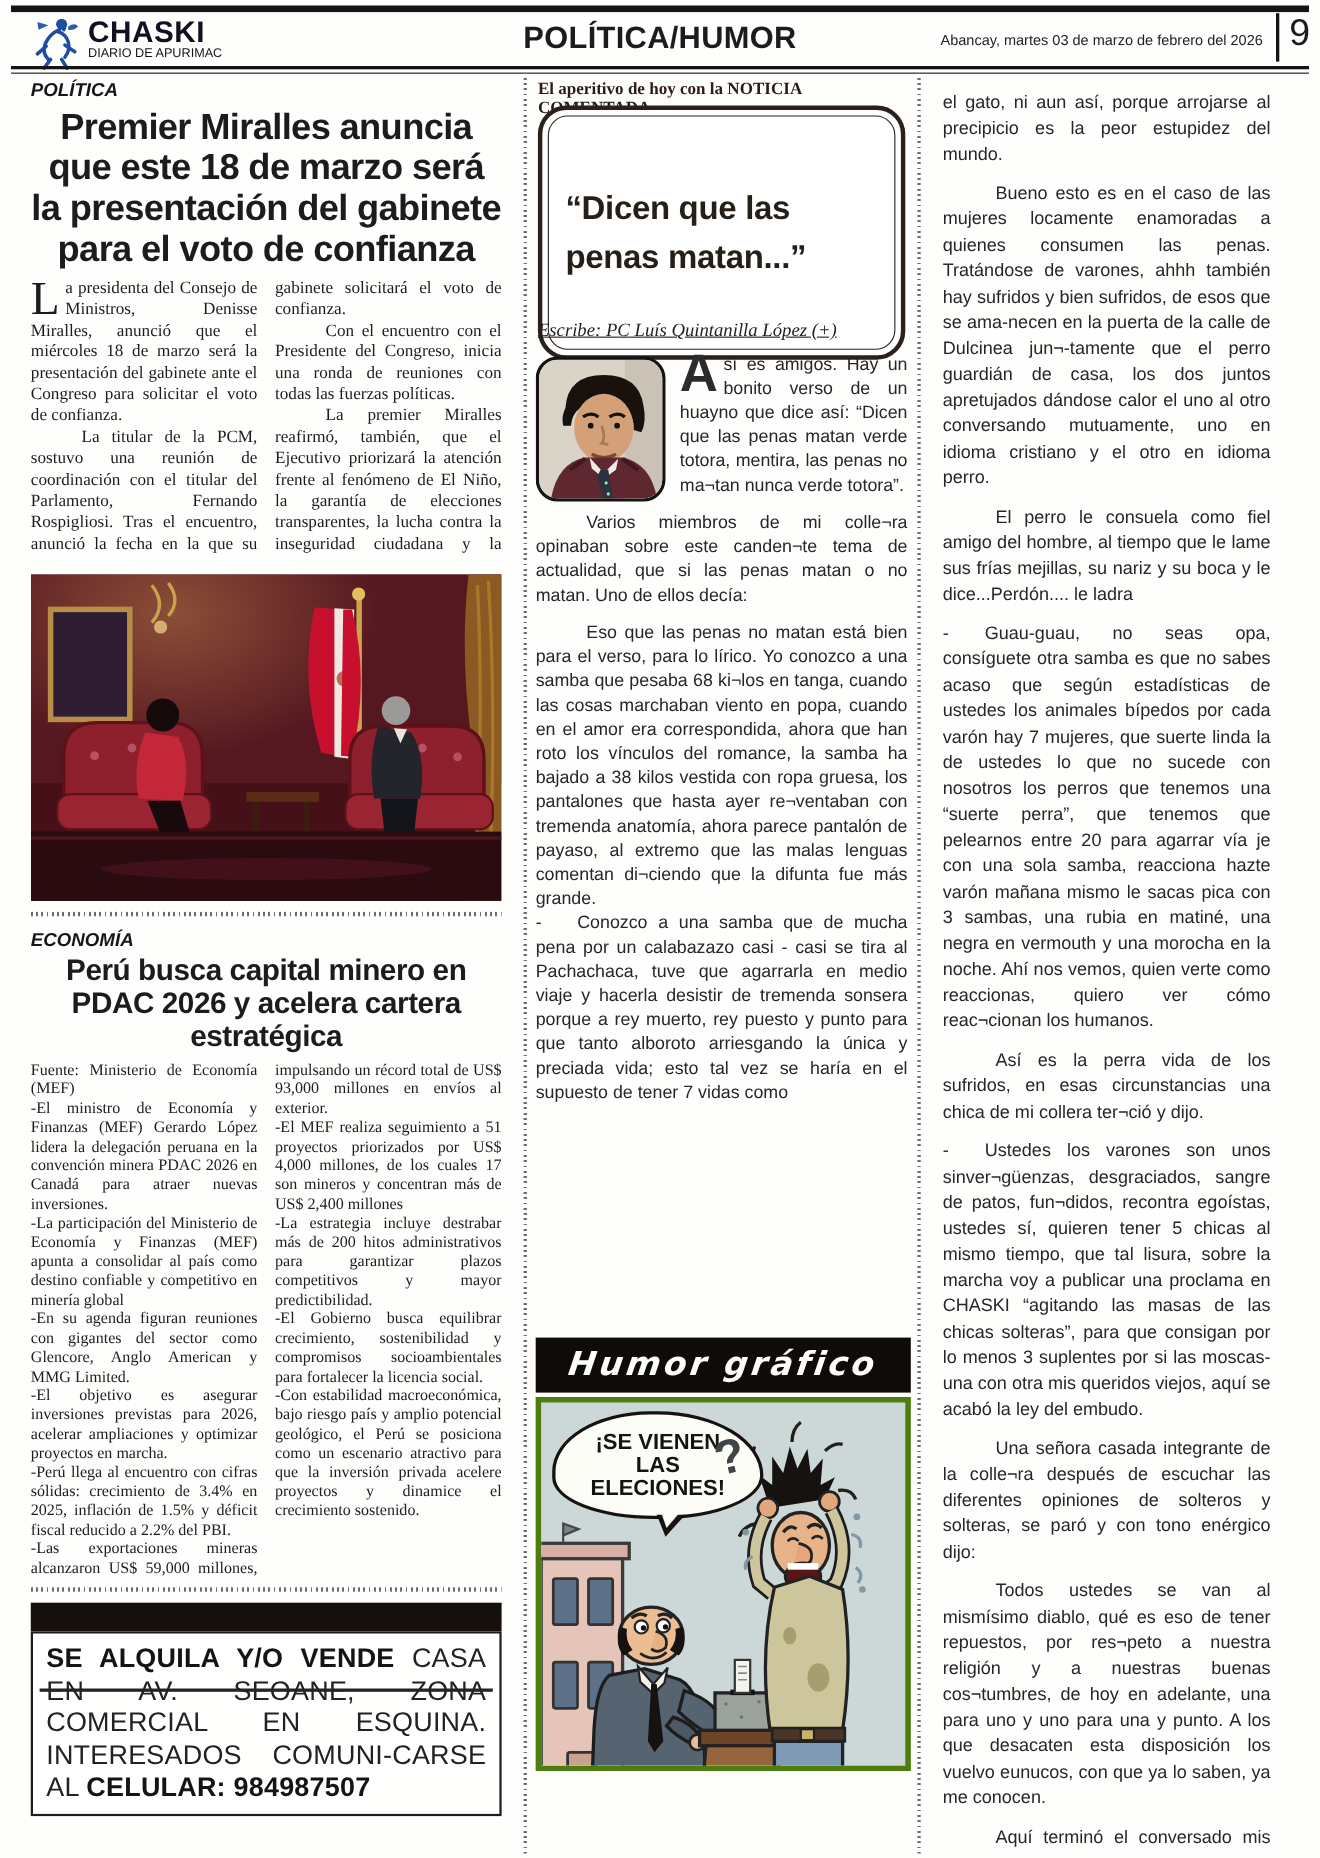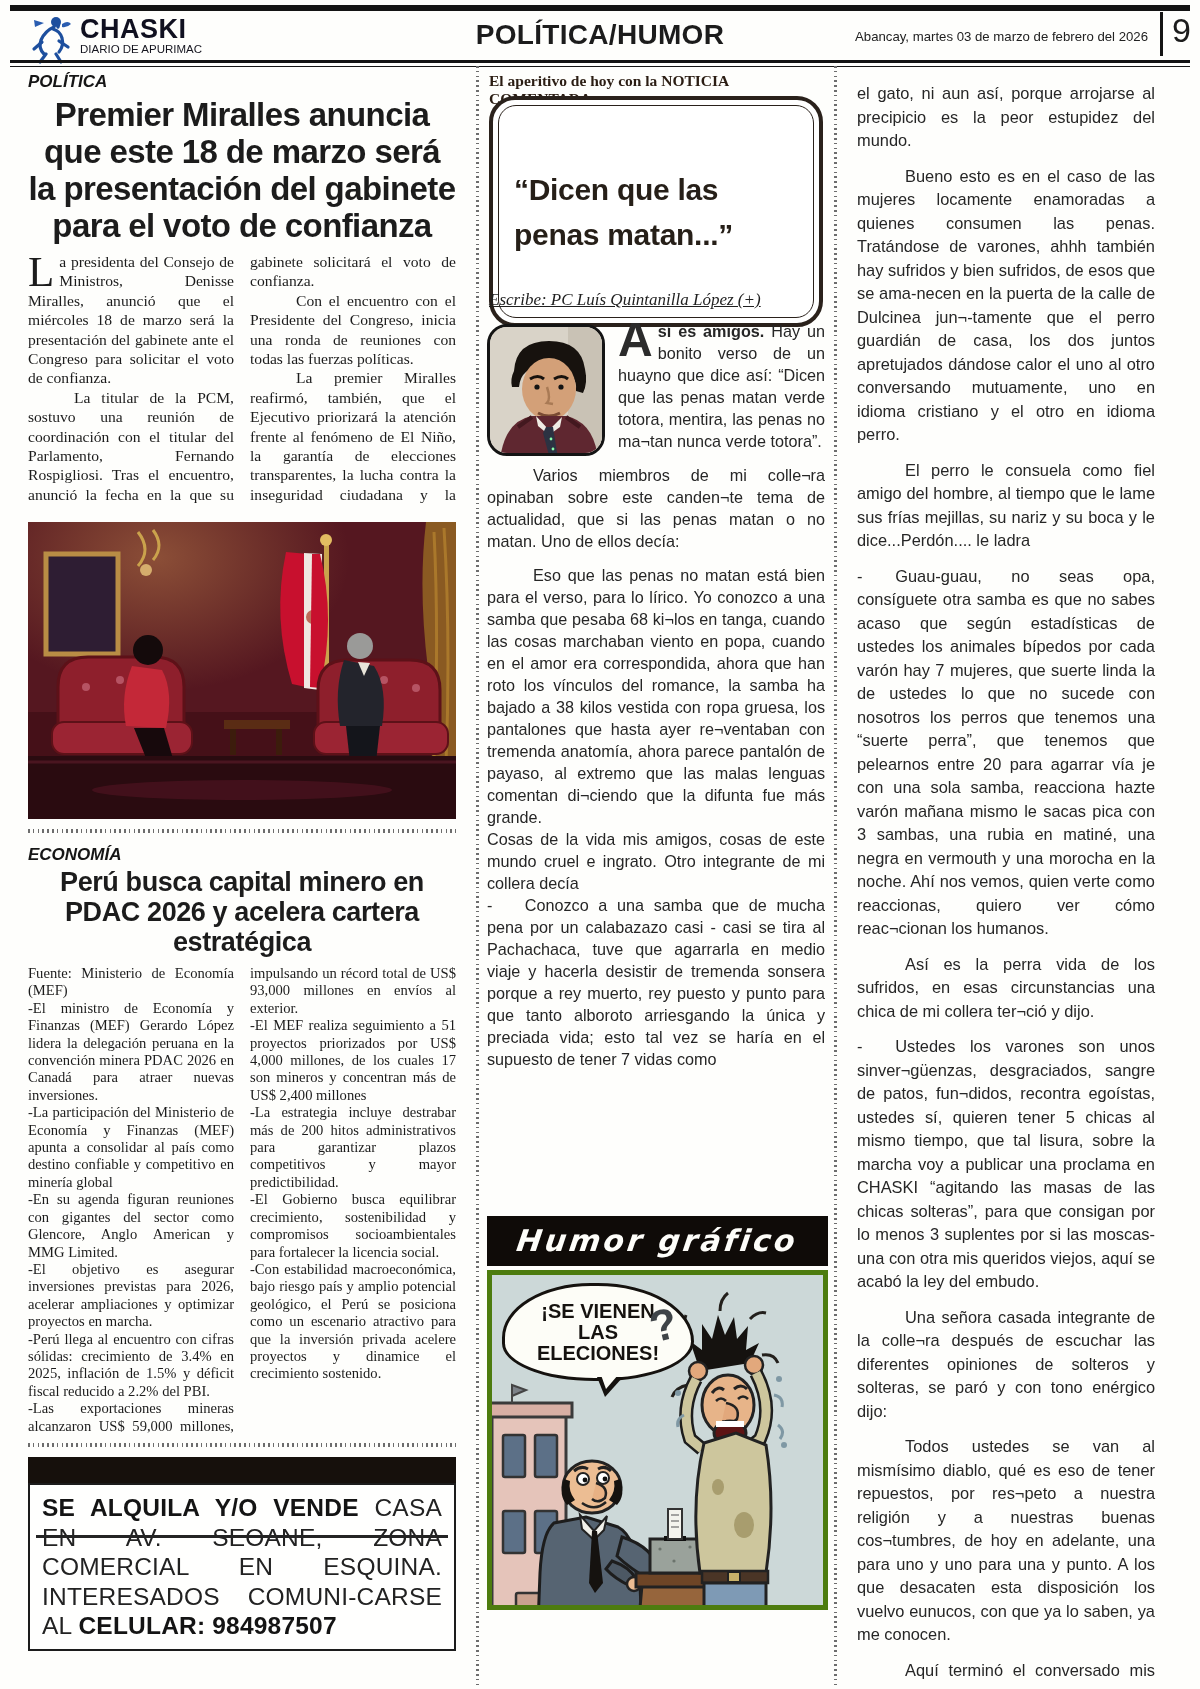--- a/index.html
+++ b/index.html
@@ -60,21 +60,21 @@
                  display:flex; align-items:center; padding:0 15px;
                  font:700 30px/45px "Liberation Sans", sans-serif; color:#261f18; letter-spacing:-0.3px; }
   .byline { position:absolute; left:489px; top:290px; font:italic 400 17px/20px "Liberation Serif", serif; color:#1f1f1f;text-decoration:underline; }
   .m-article { position:absolute; left:487px; top:320px; width:338px; height:888px; overflow:hidden;
                font:16.2px/22px "Liberation Sans", sans-serif; text-align:justify; color:#262626; }
   .m-article p { margin:0; }
   .m-article .ind { text-indent:46px;margin-top:12px; }
   .port-photo { float:left; width:118px; height:132px; margin:4px 13px 4px 0;
                 border:3px solid #141414; border-radius:20px; overflow:hidden; background:#d9d3c8; }
   .dropcap-A { float:left; font:700 48px/40px "Liberation Sans", sans-serif; padding:0 5px 0 0; color:#2b2b2b; }
-  .lead-bold { font-weight:700; }
+  .lead-bold { font-weight:400; }
   .humor-banner { position:absolute; left:487px; top:1216px; width:341px; height:50px; background:#0f0b08;
                   display:flex; align-items:center; justify-content:center; }
   .humor-banner span { font:italic 700 30px/32px "DejaVu Sans", sans-serif; color:#fefefa;
                        letter-spacing:3px; transform:skewX(-8deg); }
   .cartoon { position:absolute; left:487px; top:1270px; width:341px; height:340px;
              border:5px solid #4d7c0f; background:#ccd8d8; overflow:hidden; }
   .cartoon svg { position:absolute; inset:0; }
   .bubble { position:absolute; left:10px; top:8px; width:192px; height:98px; background:#fdfdf7;
             border:3.5px solid #15120f; border-radius:48% 52% 50% 50% / 58% 62% 42% 40%;
             display:flex; align-items:center; justify-content:center; text-align:center;
@@ -246,21 +246,20 @@
         <path d="M46 89 l13 14 l13 -13 l-2 10 l-11 8 l-11 -9 z" fill="#efece4"></path>
         <path d="M56 100 l7 0 l5 32 l-8 0 l-7 -26 z" fill="#2c3242"></path>
         <circle cx="61" cy="112" r="1.4" fill="#8fa"></circle>
           <circle cx="63" cy="122" r="1.4" fill="#8fa"></circle>
         <path d="M42 90 l-14 10 M76 90 l14 10" stroke="#43181f" stroke-width="4"></path>
       </svg>
     </div>
     <p><span class="dropcap-A">A</span><span class="lead-bold">sí es amigos.</span><span> Hay un bonito verso de un huayno que dice así: “Dicen que las penas matan verde totora, mentira, las penas no ma¬tan nunca verde totora”.</span></p>
     <p class="ind">Varios miembros de mi colle¬ra opinaban sobre este canden¬te tema de actualidad, que si las penas matan o no matan. Uno de ellos decía:</p>
     <p class="ind">Eso que las penas no matan está bien para el verso, para lo lírico. Yo conozco a una samba que pesaba 68 ki¬los en tanga, cuando las cosas marchaban viento en popa, cuando en el amor era correspondida, ahora que han roto los vínculos del romance, la samba ha bajado a 38 kilos vestida con ropa gruesa, los pantalones que hasta ayer re¬ventaban con tremenda anatomía, ahora parece pantalón de payaso, al extremo que las malas lenguas comentan di¬ciendo que la difunta fue más grande.</p>
-    <p>Cosas de la vida mis amigos, cosas de este mundo cruel e ingrato. Otro integrante de mi collera decía</p>
     <p>-  Conozco a una samba que de mucha pena por un calabazazo casi - casi se tira al Pachachaca, tuve que agarrarla en medio viaje y hacerla desistir de tremenda sonsera porque a rey muerto, rey puesto y punto para que tanto alboroto arriesgando la única y preciada vida; esto tal vez se haría en el supuesto de tener 7 vidas como</p>
   </div>
 
   <div class="humor-banner">
     <span>Humor gráfico</span>
   </div>
 
   <div class="cartoon">
     <svg viewBox="0 0 331 402" width="331" height="402">
       <rect width="331" height="402" fill="#ccd8d8"></rect>

